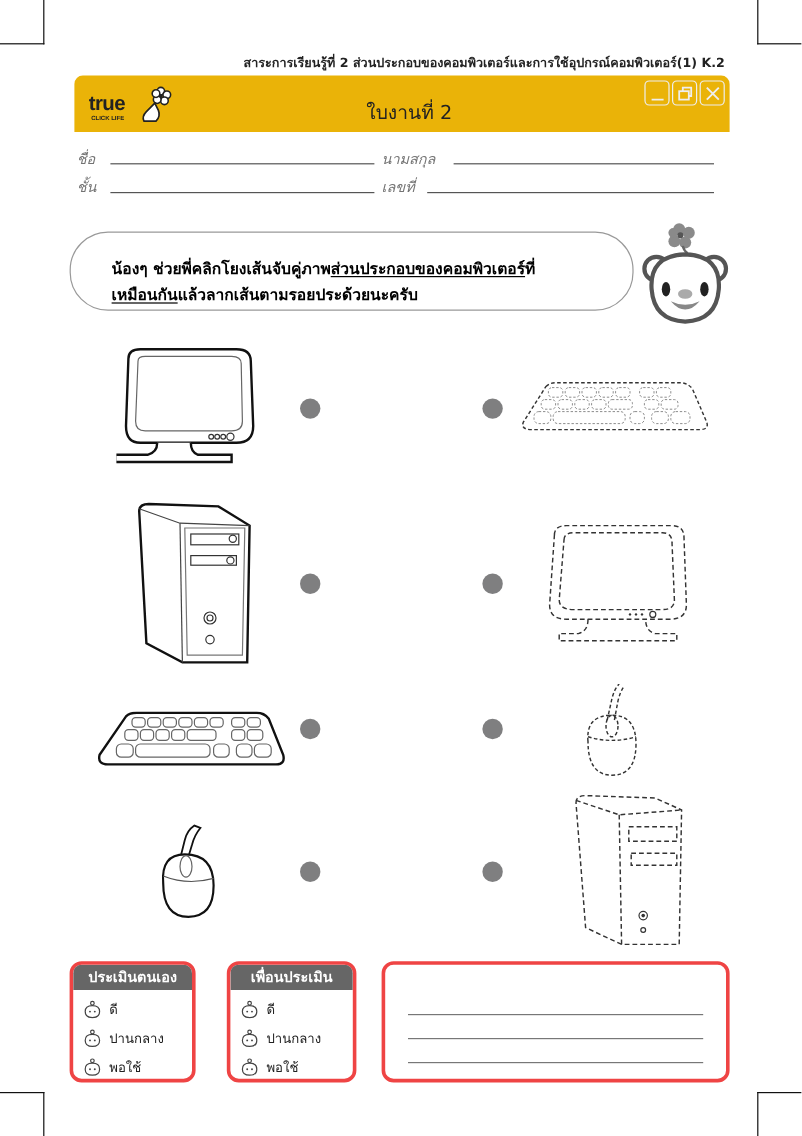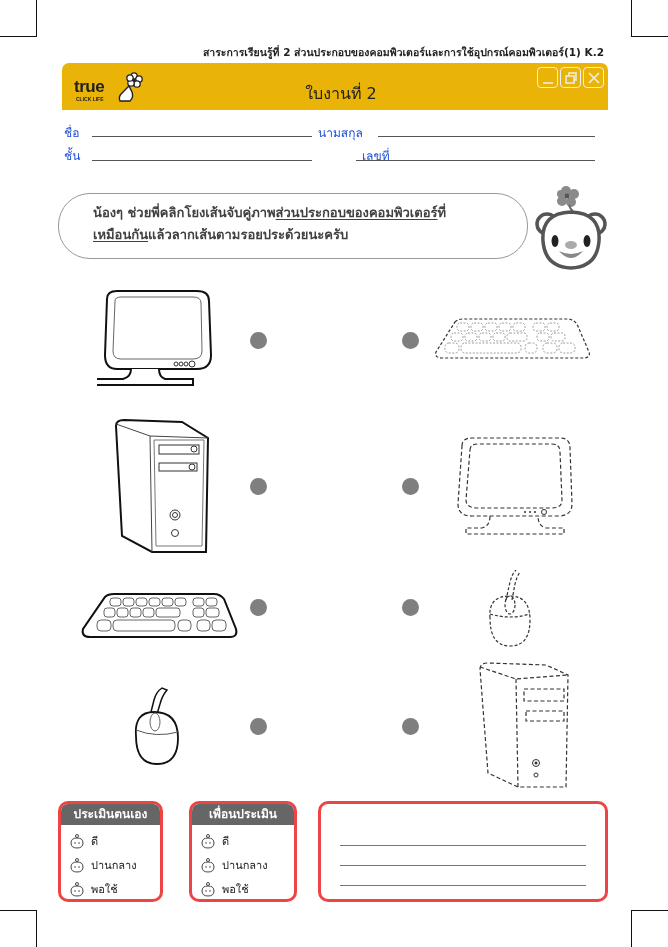--- a/index.html
+++ b/index.html
@@ -11,24 +11,24 @@
   .crop.br{right:0;bottom:0;border-width:1.5px 0 0 1.5px;}
   .subject{position:absolute;left:190px;top:44px;width:414px;text-align:right;font-size:10.5px;font-weight:bold;color:#222;white-space:nowrap;}
   .titlebar{position:absolute;left:62px;top:63px;width:546px;height:47px;background:#eab308;border-radius:7px 7px 0 0;}
   .logo{position:absolute;left:12px;top:8px;width:70px;height:32px;}
   .logo .t{position:absolute;left:0;top:6px;font-size:17px;font-weight:bold;color:#222;letter-spacing:-0.5px;font-family:"Liberation Sans",sans-serif;}
   .logo .c{position:absolute;left:2px;top:25px;font-size:5px;font-weight:bold;color:#222;font-family:"Liberation Sans",sans-serif;}
   .logo svg{position:absolute;left:40px;top:0;}
   .wtitle{position:absolute;left:0;right:0;top:18px;text-align:center;font-size:16px;color:#222;padding-left:12px;}
   .wbtns{position:absolute;right:4px;top:4px;display:flex;gap:2px;}
   .wbtn{width:21px;height:21px;border:1.2px solid #eee;border-radius:4px;box-sizing:border-box;display:flex;align-items:center;justify-content:center;}
-  .field-row{position:absolute;left:64px;font-size:12px;color:#1d4ed8;}
+  .field-row{position:absolute;left:64px;font-size:12px;color:#737373;font-style:italic;}
   .fline{position:absolute;border-bottom:1px solid #555;height:0;}
   .bubble{position:absolute;left:58px;top:193px;width:468px;height:64px;border:1px solid #999;border-radius:32px;background:#fff;}
-  .bubble .txt{position:absolute;left:34px;top:8px;font-size:13px;font-weight:bold;line-height:22px;color:#404040;}
+  .bubble .txt{position:absolute;left:34px;top:20px;font-size:13px;font-weight:bold;line-height:22px;color:#000000;}
   .bubble .txt u{text-decoration:underline;text-underline-offset:2px;}
   .mascot{position:absolute;left:533px;top:183px;}
   .dot{position:absolute;width:17px;height:17px;border-radius:50%;background:#7f7f80;}
   .pic{position:absolute;}
   .box{position:absolute;top:801px;border:3px solid #ef4444;border-radius:10px;background:#fff;box-sizing:border-box;overflow:hidden;}
   .box .hd{height:21px;background:#666;color:#fff;font-weight:bold;font-size:12px;text-align:center;line-height:21px;}
   .box .item{display:flex;align-items:center;height:24px;padding-left:8px;font-size:11px;color:#222;gap:6px;}
   .box .item svg{flex:none;}
   .tline{position:absolute;left:19px;right:19px;border-bottom:1px solid #777;}
 </style>
@@ -78,21 +78,21 @@
     </div>
   </div>
 </div>
 
 <div class="field-row" style="top:123px;">ชื่อ</div>
 <div class="fline" style="left:92px;top:136px;width:220px;"></div>
 <div class="field-row" style="left:318px;top:123px;">นามสกุล</div>
 <div class="fline" style="left:378px;top:136px;width:217px;"></div>
 <div class="field-row" style="top:146px;">ชั้น</div>
 <div class="fline" style="left:92px;top:160px;width:220px;"></div>
-<div class="field-row" style="left:318px;top:146px;margin-left:44px;">เลขที่</div>
+<div class="field-row" style="left:318px;top:146px;">เลขที่</div>
 <div class="fline" style="left:356px;top:160px;width:239px;"></div>
 
 <div class="bubble">
   <div class="txt">
     <span>น้องๆ ช่วยพี่คลิกโยงเส้นจับคู่ภาพ</span><u>ส่วนประกอบของคอมพิวเตอร์</u><span>ที่</span><br>
     <u>เหมือนกัน</u><span>แล้วลากเส้นตามรอยประด้วยนะครับ</span>
   </div>
 </div>
 <svg class="mascot" width="78" height="92" viewBox="0 0 78 92">
   <g fill="#8a8a8a">

